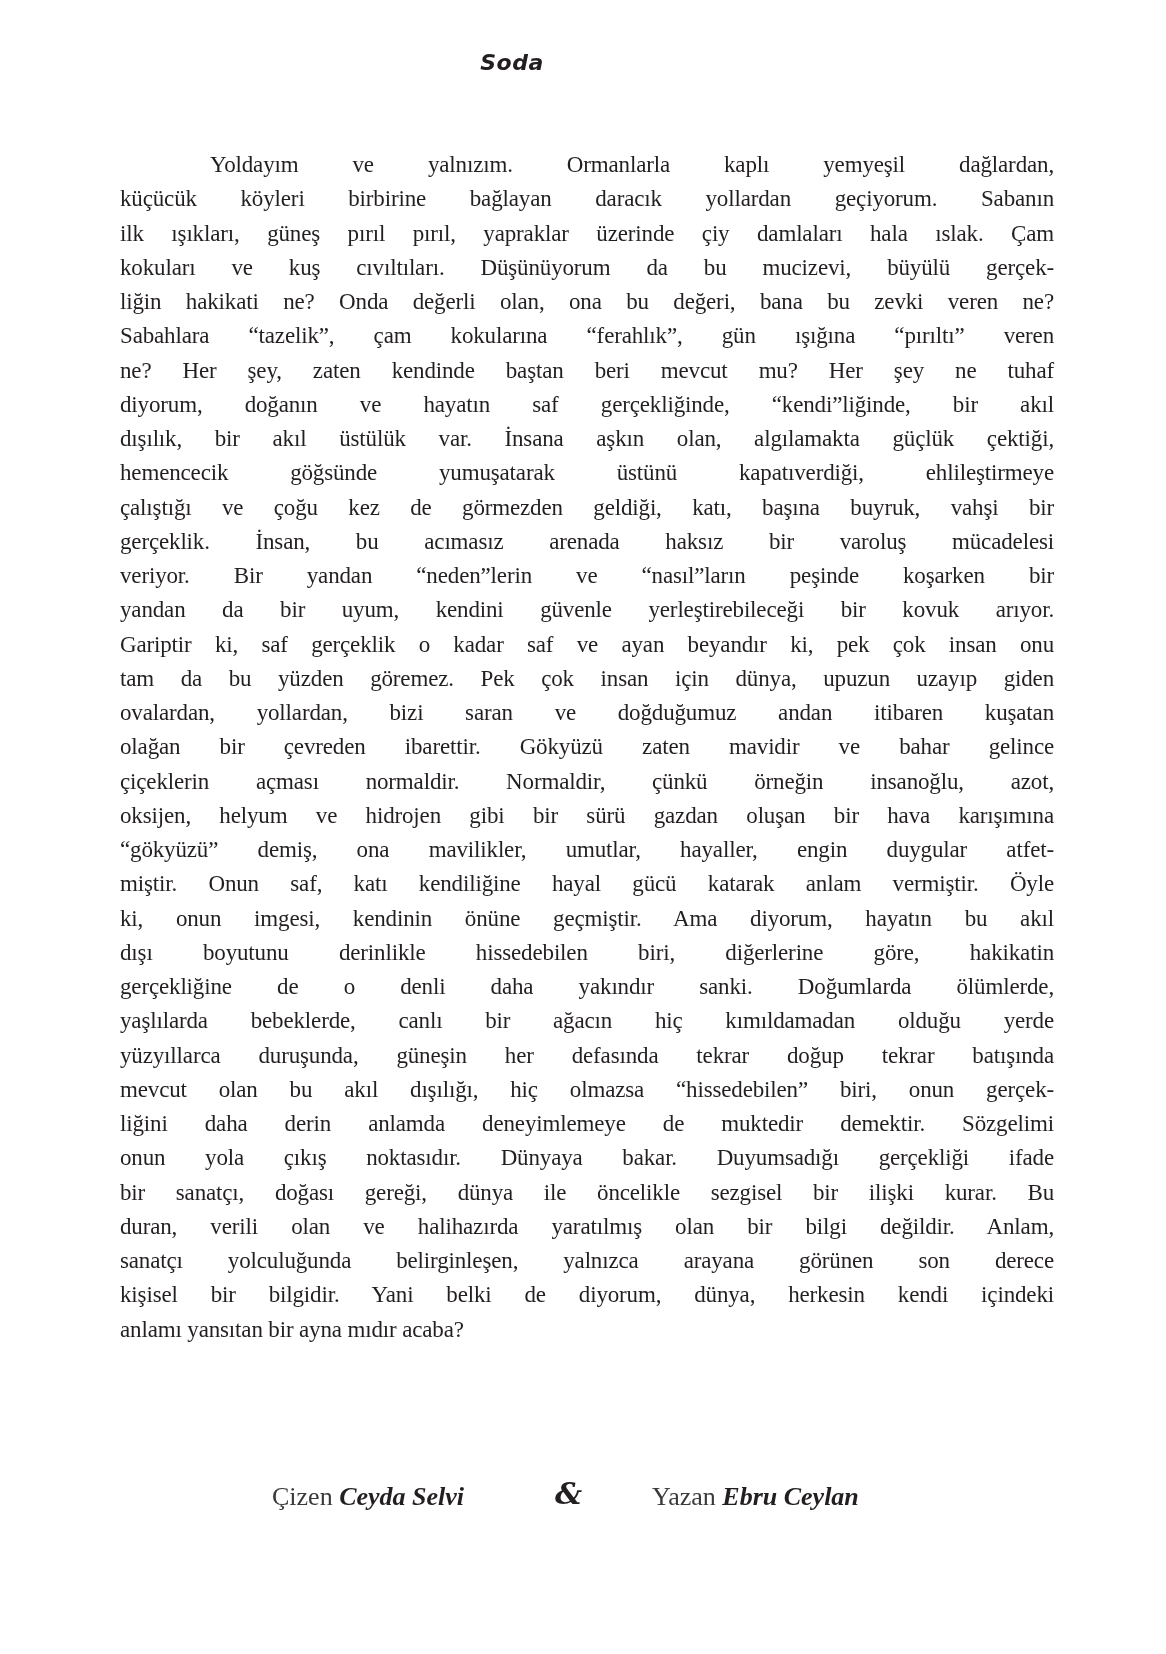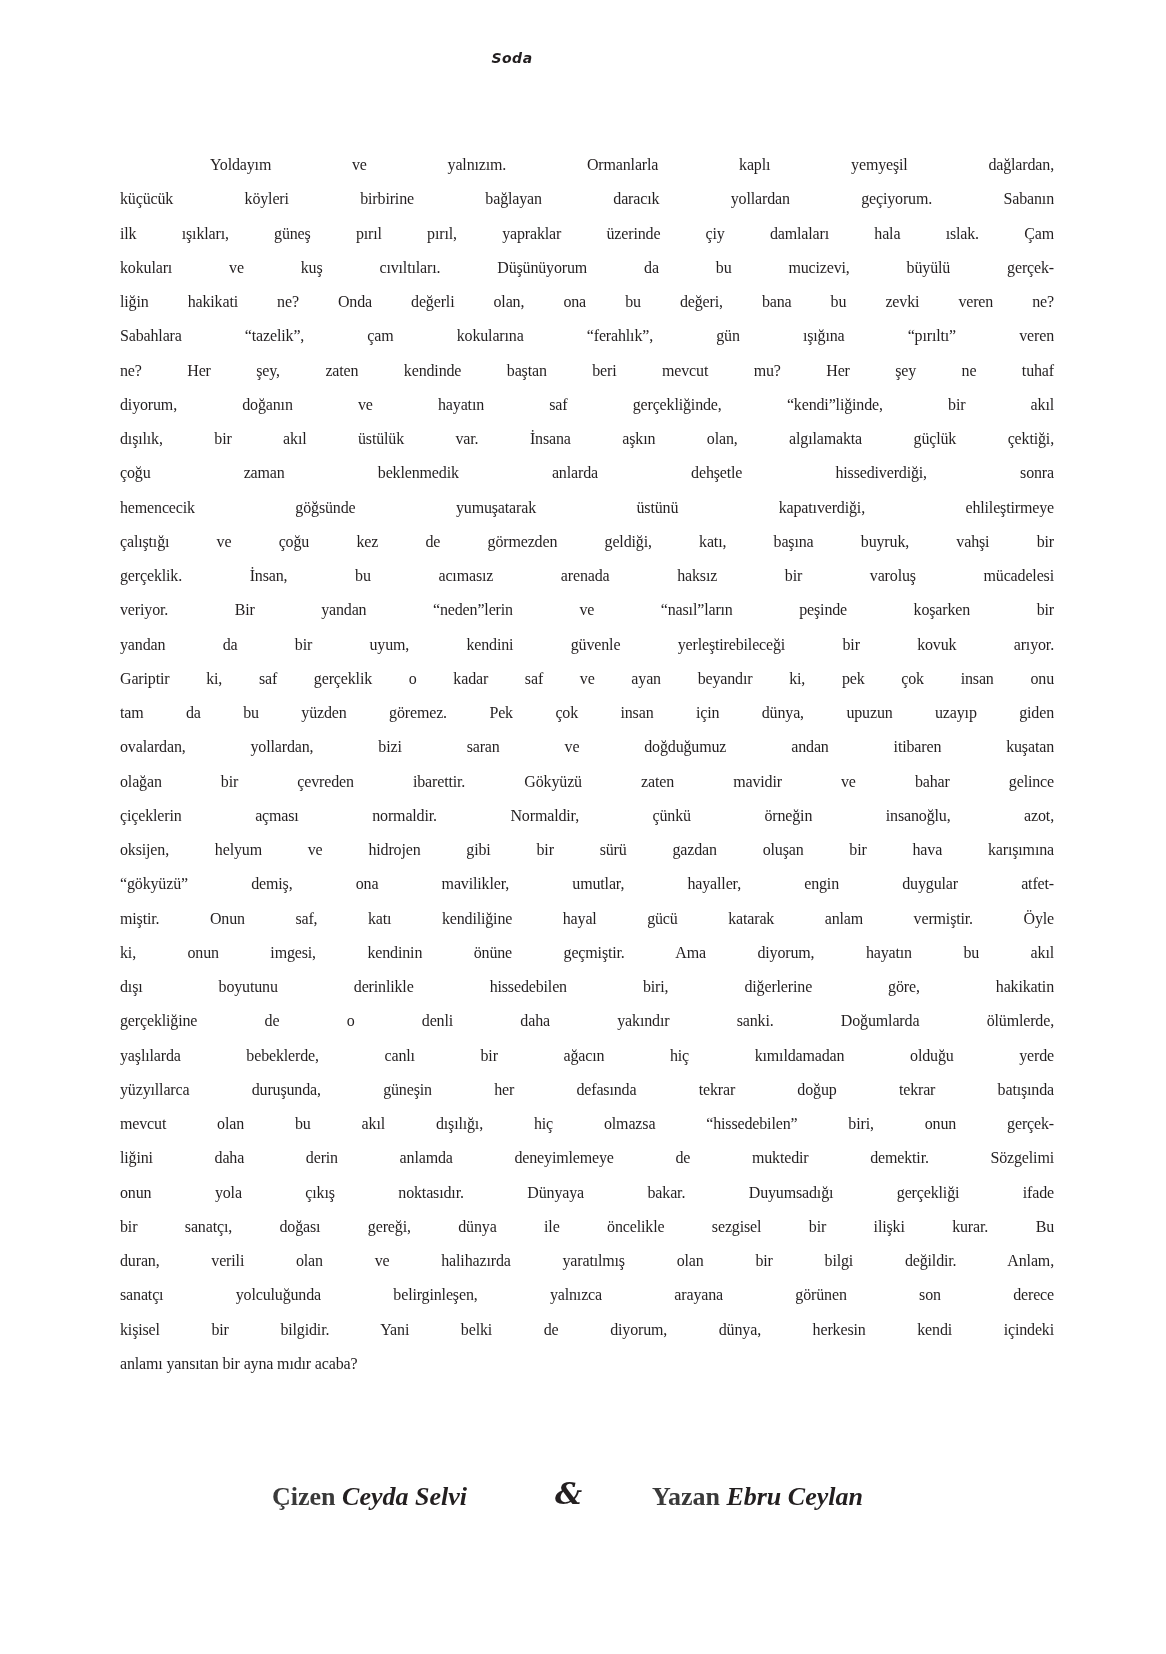--- a/index.html
+++ b/index.html
@@ -17,36 +17,36 @@
   }
   .running-head {
     position: absolute;
     top: 50px;
     left: 0;
     width: 1024px;
     text-align: center;
     font-family: "DejaVu Sans", sans-serif;
     font-style: italic;
     font-weight: bold;
-    font-size: 14px;
+    font-size: 22px;
     letter-spacing: 0.5px;
     color: #231f20;
   }
   .body-text {
     position: absolute;
     top: 148px;
     left: 120px;
     width: 934px;
     margin: 0;
   }
   .line {
     display: block;
     height: 34.25px;
     line-height: 34.25px;
-    font-size: 16px;
+    font-size: 23px;
     white-space: nowrap;
     text-align: justify;
     text-align-last: justify;
     letter-spacing: -0.15px;
   }
   .line.first {
     padding-left: 90px;
   }
   .line.last {
     text-align-last: left;
@@ -58,21 +58,21 @@
     width: 1166px;
     height: 40px;
     font-size: 26px;
   }
   .credit {
     position: absolute;
     top: 0;
     white-space: nowrap;
   }
   .credit .role {
-    font-weight: bold;
+    font-weight: normal;
     color: #3a3a3a;
   }
   .credit .name {
     font-weight: bold;
     font-style: italic;
   }
   .credit-illustrator { left: 272px; }
   .credit-writer { left: 652px; }
   .ampersand {
     position: absolute;
@@ -92,21 +92,20 @@
 <div class="body-text" id="body-text">
     <span class="line first">Yoldayım ve yalnızım. Ormanlarla kaplı yemyeşil dağlardan,</span>
     <span class="line">küçücük köyleri birbirine bağlayan daracık yollardan geçiyorum. Sabanın</span>
     <span class="line">ilk ışıkları, güneş pırıl pırıl, yapraklar üzerinde çiy damlaları hala ıslak. Çam</span>
     <span class="line">kokuları ve kuş cıvıltıları. Düşünüyorum da bu mucizevi, büyülü gerçek-</span>
     <span class="line">liğin hakikati ne? Onda değerli olan, ona bu değeri, bana bu zevki veren ne?</span>
     <span class="line">Sabahlara “tazelik”, çam kokularına “ferahlık”, gün ışığına “pırıltı” veren</span>
     <span class="line">ne? Her şey, zaten kendinde baştan beri mevcut mu? Her şey ne tuhaf</span>
     <span class="line">diyorum, doğanın ve hayatın saf gerçekliğinde, “kendi”liğinde, bir akıl</span>
     <span class="line">dışılık, bir akıl üstülük var. İnsana aşkın olan, algılamakta güçlük çektiği,</span>
-    <span class="line">çoğu zaman beklenmedik anlarda dehşetle hissediverdiği, sonra</span>
     <span class="line">hemencecik göğsünde yumuşatarak üstünü kapatıverdiği, ehlileştirmeye</span>
     <span class="line">çalıştığı ve çoğu kez de görmezden geldiği, katı, başına buyruk, vahşi bir</span>
     <span class="line">gerçeklik. İnsan, bu acımasız arenada haksız bir varoluş mücadelesi</span>
     <span class="line">veriyor. Bir yandan “neden”lerin ve “nasıl”ların peşinde koşarken bir</span>
     <span class="line">yandan da bir uyum, kendini güvenle yerleştirebileceği bir kovuk arıyor.</span>
     <span class="line">Gariptir ki, saf gerçeklik o kadar saf ve ayan beyandır ki, pek çok insan onu</span>
     <span class="line">tam da bu yüzden göremez. Pek çok insan için dünya, upuzun uzayıp giden</span>
     <span class="line">ovalardan, yollardan, bizi saran ve doğduğumuz andan itibaren kuşatan</span>
     <span class="line">olağan bir çevreden ibarettir. Gökyüzü zaten mavidir ve bahar gelince</span>
     <span class="line">çiçeklerin açması normaldir. Normaldir, çünkü örneğin insanoğlu, azot,</span>

